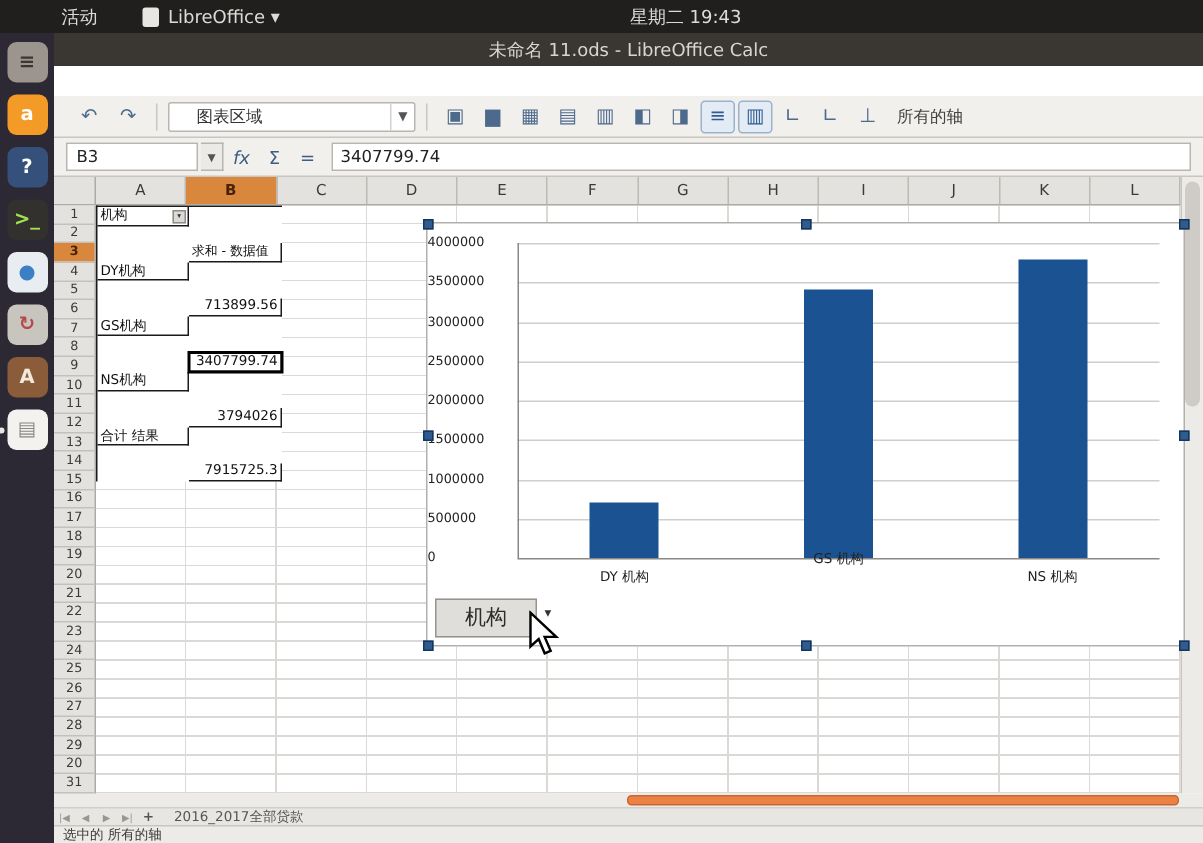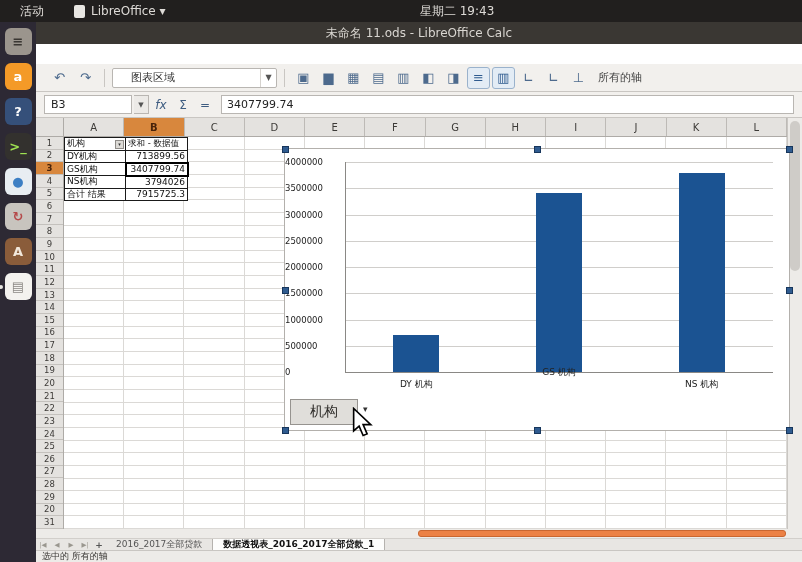--- a/index.html
+++ b/index.html
@@ -2,21 +2,21 @@
 <html><head>
 <meta charset="utf-8">
 <style>
   * { margin:0; padding:0; box-sizing:border-box; }
   html,body { width:802px; height:562px; }
   body { font-family:"DejaVu Sans","Liberation Sans",sans-serif; background:#1d1b19; overflow:hidden; position:relative; }
   #screen { position:absolute; inset:0; width:802px; height:562px; background:#fff; }
 
   
   #top-panel { position:absolute; left:0; top:0; width:802px; height:22px; background:#211f1e; color:#dedbd7; font-size:12px; display:flex; align-items:center; z-index:50; }
-  #activities { padding:0 20px; }
+  #activities { padding:0 20px;margin-left:21px; }
   #app-menu { display:flex; align-items:center; gap:6px; margin-left:10px; }
   #app-menu .doc-glyph { width:11px; height:13px; background:#e8e6e2; border-radius:2px; }
   #clock { position:absolute; left:57%; transform:translateX(-50%); }
 
   
   #launcher { position:absolute; left:0; top:22px; width:36px; height:540px; background:#2d2934; z-index:40; display:flex; flex-direction:column; align-items:center; padding-top:6px; gap:8px; }
   .dock-icon { width:27px; height:27px; border-radius:6px; display:flex; align-items:center; justify-content:center; font-size:13px; font-weight:bold; position:relative; flex:0 0 auto; }
   .dock-dot { position:absolute; left:-6px; top:50%; transform:translateY(-50%); width:4px; height:4px; border-radius:50%; background:#e8e6e2; }
 
   
@@ -56,21 +56,21 @@
     background-image:
       repeating-linear-gradient(to right, transparent 0px, transparent 59.25px, #dbd9d6 59.25px, #dbd9d6 60.25px),
       repeating-linear-gradient(to bottom, transparent 0px, transparent 11.65px, #dbd9d6 11.65px, #dbd9d6 12.65px);
   }
 
   
   #pivot-table { position:absolute; left:64px; top:137px; border-top:1px solid #1a1a1a; border-left:1px solid #1a1a1a; background:#fff; z-index:6; }
   .trow { display:flex; }
   .tcell { height:12.65px; font-size:9px; color:#111; display:flex; align-items:center; padding:0 2px; border-right:1px solid #1a1a1a; border-bottom:1px solid #1a1a1a; white-space:nowrap; overflow:hidden; position:relative; }
   .ca { width:61px; }
-  .cb { width:62px; justify-content:flex-end; }
+  .cb { width:62px; justify-content:flex-end;margin-top:24px; }
   .trow:first-child .cb { justify-content:flex-start; font-size:8.5px; }
   .cb.active { outline:2px solid #000; outline-offset:-1px; z-index:3; }
   .filterbtn { position:absolute; right:1px; top:1.5px; width:9px; height:9px; background:#dcdad6; border:1px solid #8f8c88; font-size:5px; color:#333; display:flex; align-items:center; justify-content:center; }
 
   
   #v-scrollbar { position:absolute; left:787px; top:118px; width:15px; height:411px; background:#edebe8; border-left:1px solid #c9c6c2; }
   #v-thumb { position:absolute; left:2px; top:3px; width:10px; height:150px; background:#cfccc8; border-radius:5px; }
   #h-scrollbar { position:absolute; left:36px; top:529px; width:766px; height:9px; background:#edebe8; }
   #h-thumb { position:absolute; left:382px; top:1px; width:368px; height:7px; background:#ec8145; border:1px solid #c96630; border-radius:3px; }
 
@@ -280,21 +280,20 @@
     <div id="h-thumb"></div>
   </div>
 
   <div id="tab-bar">
       <span class="tab-nav">|◀</span>
       <span class="tab-nav">◀</span>
       <span class="tab-nav">▶</span>
       <span class="tab-nav">▶|</span>
       <span id="add-tab">+</span>
       <span class="sheet-tab">2016_2017全部贷款</span>
-      <span class="sheet-tab active">数据透视表_2016_2017全部贷款_1</span>
     </div>
 
   <div id="status-bar">
     <span>选中的 所有的轴</span>
   </div>
 
   <svg id="cursor" width="24" height="34" viewBox="0 0 16 23">
     <path d="M1,1 L1,16.2 L4.7,12.9 L7.4,19.3 L10.1,18.2 L7.4,11.9 L12.6,11.9 Z" fill="#ffffff" stroke="#000000" stroke-width="1.1"></path>
   </svg>
 

